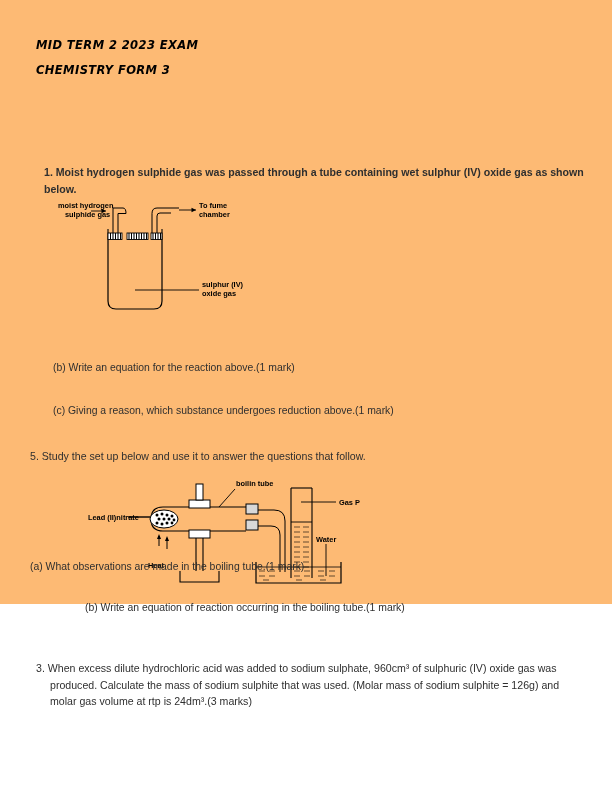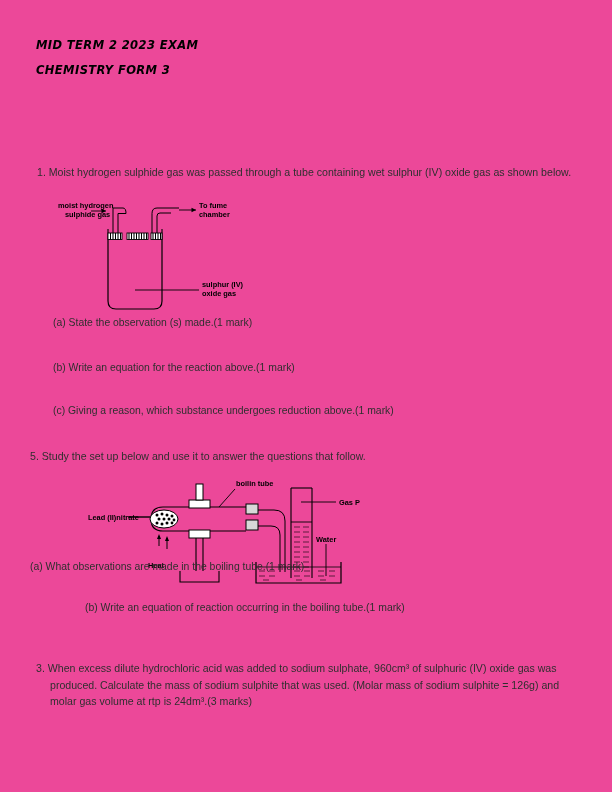--- a/index.html
+++ b/index.html
@@ -12,22 +12,22 @@
     height: 792px;
     position: relative;
     font-family: "Liberation Sans", sans-serif;
     color: #231f20;
     overflow: hidden;
   }
   .page {
     position: absolute;
     inset: 0;
     width: 612px;
-    height: 792px;
-    background: #ec4899;
+    height: 604px;
+    background: #fdba74;
   }
 
   
   .header {
     position: absolute;
     left: 36px;
     top: 33px;
     width: 540px;
   }
   .header-line {
@@ -99,21 +99,21 @@
 </head>
 <body>
 
 <div class="page">
 
   <div class="header">
     <div class="header-line">MID TERM 2 2023 EXAM</div>
     <div class="header-line">CHEMISTRY FORM 3</div>
   </div>
 
-  <div class="q qtext" style="left:37px; top:164px; width:545px;">1. Moist hydrogen sulphide gas was passed through a tube containing wet sulphur (IV) oxide gas as shown below.</div>
+  <div class="q qtext" style="left:44px; top:164px; width:545px;font-weight:bold;">1. Moist hydrogen sulphide gas was passed through a tube containing wet sulphur (IV) oxide gas as shown below.</div>
 
   <div class="diagram" style="left:44px; top:196px; width:300px; height:118px;margin-left:7px;">
     <svg width="300" height="118" viewBox="0 0 300 118">
       <g stroke="#000" fill="none" stroke-width="1.1">
 
         <path d="M57 40 L57 105 Q57 113 65 113 L103 113 Q111 113 111 105 L111 40" stroke-width="1.2"></path>
 
         <line x1="57" y1="33" x2="57" y2="40"></line>
         <line x1="111" y1="33" x2="111" y2="40"></line>
 
@@ -173,21 +173,20 @@
       <text class="lbl" x="14" y="21">sulphide gas</text>
 
       <text class="lbl" x="148" y="12">To fume</text>
       <text class="lbl" x="148" y="21">chamber</text>
 
       <text class="lbl" x="151" y="91">sulphur (IV)</text>
       <text class="lbl" x="151" y="100">oxide gas</text>
     </svg>
   </div>
 
-  <div class="sub" style="left:53px; top:315px;">(a) State the observation (s) made.(1 mark)</div>
   <div class="sub" style="left:53px; top:360px;text-align:center;">(b) Write an equation for the reaction above.(1 mark)</div>
   <div class="sub" style="left:53px; top:403px;">(c) Giving a reason, which substance undergoes reduction above.(1 mark)</div>
 
   <div class="q qtext" style="left:30px; top:448px; width:545px;">5.  Study the set up below and use it to answer the questions that follow.</div>
 
   <div class="diagram" style="left:88px; top:476px; width:300px; height:112px;">
     <svg width="300" height="112" viewBox="0 0 300 112">
       <g stroke="#000" fill="none" stroke-width="1.1">
 
         <path d="M75 31 L158 31 M75 55 L158 55 M75 31 Q63 31 63 43 Q63 55 75 55" stroke-width="1.2"></path>

